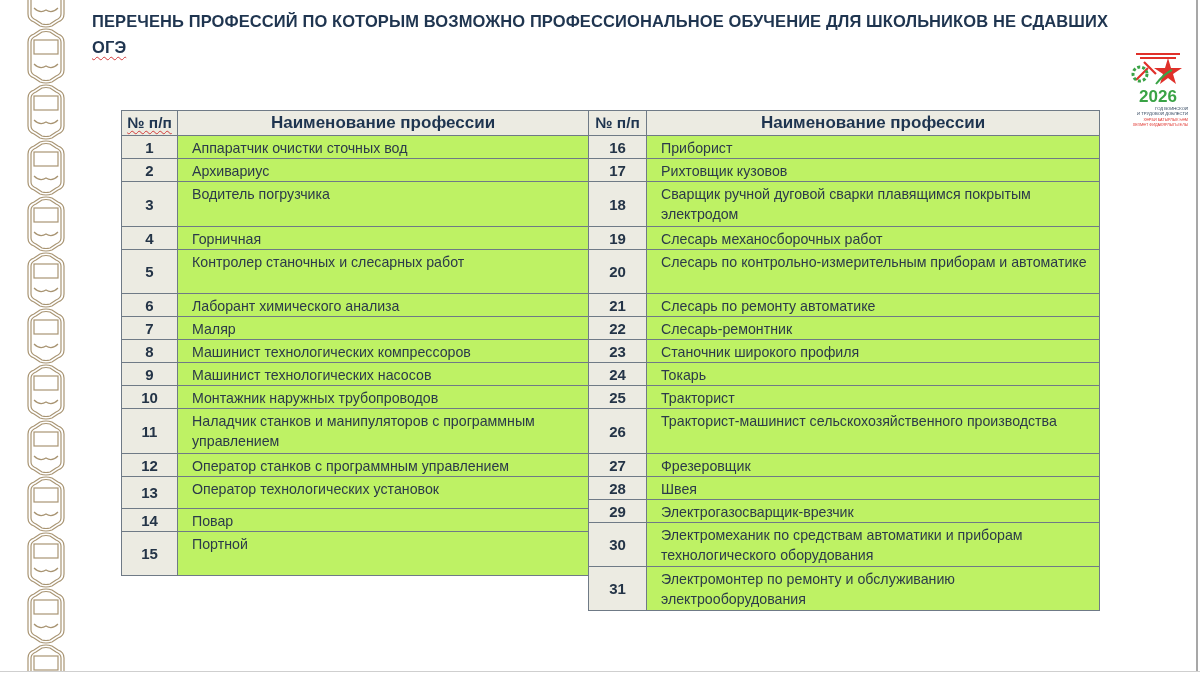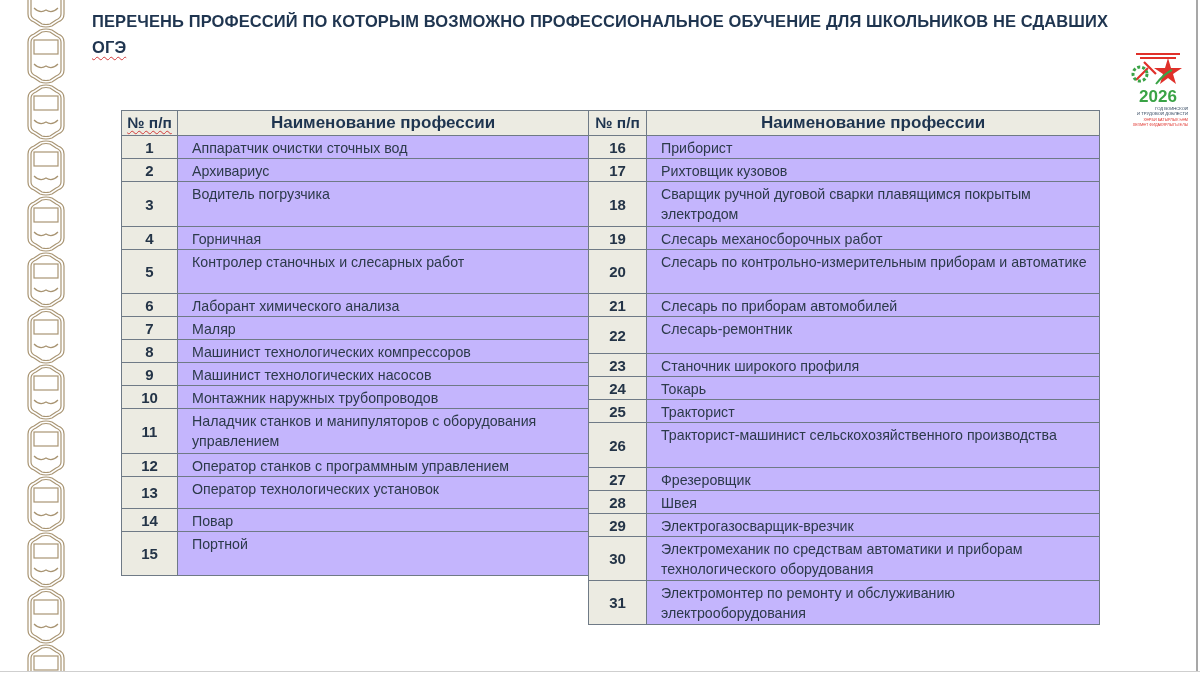--- a/index.html
+++ b/index.html
@@ -32,21 +32,21 @@
   }
   table.prof th {
     background:#ecebe2; color:#1f3550; font-weight:bold; height:24px; text-align:center;
   }
   table.prof th.num { font-size:15.5px; }
   table.prof th.name { font-size:17px; }
   table.prof td.num {
     background:#ecebe2; font-weight:bold; text-align:center; color:#243447; font-size:15px;
   }
   table.prof td.name {
-    background:#c4b5fd; padding:0 6px 0 14px; line-height:20px; vertical-align:top; padding-top:2px;
+    background:#bef264; padding:0 6px 0 14px; line-height:20px; vertical-align:top; padding-top:2px;
   }
   .pp { text-decoration: underline wavy #d23a3a; text-decoration-thickness:1px; text-underline-offset:2px; }
 </style>
 </head>
 <body>
 
 <svg class="ornament" viewBox="0 0 44 672" preserveAspectRatio="none">
   <defs>
     <pattern id="orn" x="0" y="0" width="44" height="56" patternUnits="userSpaceOnUse">
       <g fill="none" stroke="#a89472" stroke-width="1.2">
@@ -131,21 +131,21 @@
       <tr style="height: 23px;">
         <td class="num">9</td>
         <td class="name">Машинист технологических насосов</td>
       </tr>
       <tr style="height: 23px;">
         <td class="num">10</td>
         <td class="name">Монтажник наружных трубопроводов</td>
       </tr>
       <tr style="height: 45px;">
         <td class="num">11</td>
-        <td class="name">Наладчик станков и манипуляторов с оборудования управлением</td>
+        <td class="name">Наладчик станков и манипуляторов с программным управлением</td>
       </tr>
       <tr style="height: 22px;">
         <td class="num">12</td>
         <td class="name">Оператор станков с программным управлением</td>
       </tr>
       <tr style="height: 32px;">
         <td class="num">13</td>
         <td class="name">Оператор технологических установок</td>
       </tr>
       <tr style="height: 23px;">
@@ -186,23 +186,23 @@
       <tr style="height: 22px;">
         <td class="num">19</td>
         <td class="name">Слесарь механосборочных работ</td>
       </tr>
       <tr style="height: 44px;">
         <td class="num">20</td>
         <td class="name">Слесарь по контрольно-измерительным приборам и автоматике</td>
       </tr>
       <tr style="height: 22px;">
         <td class="num">21</td>
-        <td class="name">Слесарь по приборам автомобилей</td>
-      </tr>
-      <tr style="height: 37px;">
+        <td class="name">Слесарь по ремонту автоматике</td>
+      </tr>
+      <tr style="height: 23px;">
         <td class="num">22</td>
         <td class="name">Слесарь-ремонтник</td>
       </tr>
       <tr style="height: 22px;">
         <td class="num">23</td>
         <td class="name">Станочник широкого профиля</td>
       </tr>
       <tr style="height: 23px;">
         <td class="num">24</td>
         <td class="name">Токарь</td>

